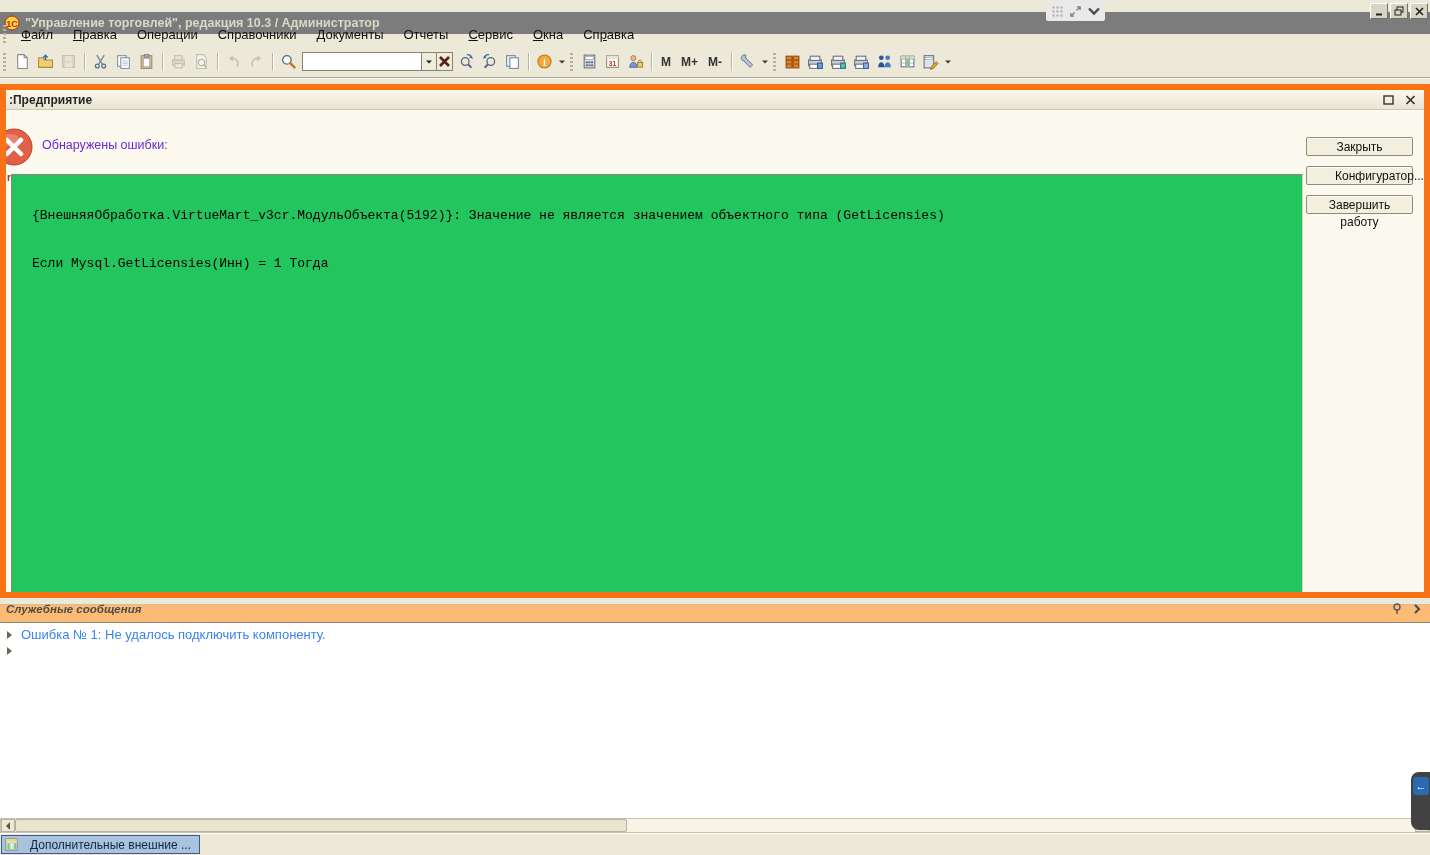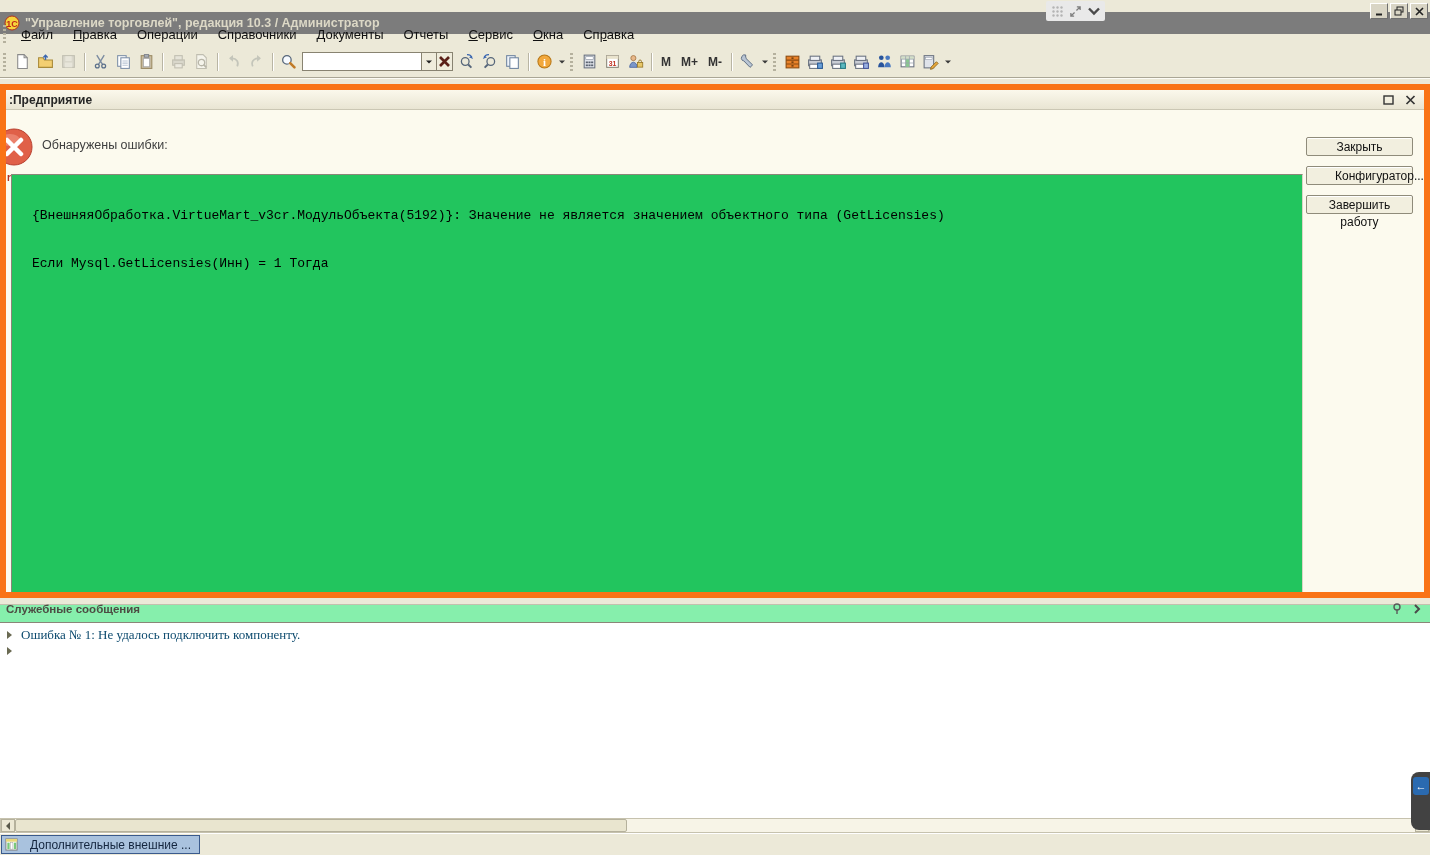--- a/index.html
+++ b/index.html
@@ -42,50 +42,50 @@
   .combo-btn + .combo-btn{border-left:none;}
   
   #dialog{position:absolute;left:0;top:84px;width:1430px;height:514px;box-sizing:border-box;
     border:6px solid #f97316;background:#fcfaee;overflow:hidden;}
   #dlg-titlebar{height:19px;background:linear-gradient(#fbf8ec,#e9e5d3);border-bottom:1px solid #cbc7b4;
     display:flex;align-items:center;padding:0 6px 0 3px;}
   #dlg-titlebar .dtitle{font-size:12px;font-weight:bold;color:#262626;flex:1;}
   .dlg-ctl{width:16px;height:14px;display:inline-flex;align-items:center;justify-content:center;margin-left:6px;}
   #dlg-content{position:relative;height:493px;}
   #err-icon{position:absolute;left:-12px;top:17px;width:40px;height:40px;}
-  #err-head{position:absolute;left:36px;top:28px;font-size:12.5px;color:#404040;}
+  #err-head{position:absolute;left:36px;top:28px;font-size:12.5px;color:#6d28d9;}
   .dlg-btn{position:absolute;right:11px;width:107px;height:19px;background:#f2efdf;
     border:1px solid #8f8b7a;border-radius:2px;box-shadow:inset 0 1px 0 #fff;
     font-size:12px;font-family:"Liberation Sans",sans-serif;color:#111;text-align:center;line-height:17px;}
   #btn-close-dlg{top:27px;} #btn-config{top:56px;padding-left:28px;} #btn-exit{top:85px;}
   #err-text{position:absolute;left:5px;top:64px;width:1292px;height:421px;background:#22c55e;
     border:1px solid;border-color:#8a8678 #d9d5c4 #d9d5c4 #8a8678;box-sizing:border-box;
     font-family:"Liberation Mono",monospace;font-size:13px;line-height:16px;color:#000;
     padding:1px 3px 0 20px;white-space:pre;overflow:hidden;}
   #err-marker{position:absolute;left:1px;top:62px;color:#b03024;font-size:10px;font-weight:bold;z-index:2;}
   
   .hscroll{display:flex;align-items:stretch;background:#f7f4e7;border:1px solid #c6c2ae;box-sizing:border-box;}
   #dlg-hscroll{position:absolute;left:5px;top:486px;width:1296px;height:15px;}
   .sb-btn{width:14px;background:#ece8d4;border:1px solid #b5b19c;display:flex;align-items:center;
     justify-content:center;box-sizing:border-box;flex:0 0 auto;}
   .sb-thumb{background:#e9e5cf;border:1px solid #b5b19c;border-radius:2px;box-sizing:border-box;flex:0 0 auto;}
   .sb-track{flex:1;}
   .tri-l{width:0;height:0;border:4px solid transparent;border-right:5px solid #5a5а4a;border-right-color:#5a594a;border-left:none;}
   .tri-r{width:0;height:0;border:4px solid transparent;border-left:5px solid #5a594a;border-right:none;}
   
-  #svc-header{position:absolute;left:0;top:604px;width:1430px;height:18px;background:#86efac;
-    display:flex;align-items:center;padding:0 8px 9px 6px;box-sizing:border-box;border-top:1px solid #c4c0ae;}
+  #svc-header{position:absolute;left:0;top:604px;width:1430px;height:18px;background:#fdba74;
+    display:flex;align-items:center;padding:0 8px 9px 6px;box-sizing:border-box;border-top:1px solid #c4c0ae;font-style:italic;}
   #svc-header .stitle{font-size:11.5px;font-weight:bold;color:#4c4c43;flex:1;}
   #svc-header .hicon{display:inline-flex;margin-left:10px;}
   #svc-body{position:absolute;left:0;top:622px;width:1430px;height:196px;background:#fff;
     border-top:1px solid #8a8678;box-sizing:border-box;padding-top:4px;}
   .svc-row{display:flex;align-items:flex-start;height:16px;line-height:16px;}
   .svc-bullet{width:0;height:0;border:4px solid transparent;border-left:5px solid #6a6a52;
     margin:4px 5px 0 7px;flex:0 0 auto;}
-  .svc-text{font-family:Liberation Serif, serif;font-size:13px;color:#0c4a6e;white-space:pre;}
+  .svc-text{font-family:Liberation Sans, sans-serif;font-size:13px;color:#3b82f6;white-space:pre;}
   #svc-hscroll{position:absolute;left:0;top:818px;width:1430px;height:15px;}
   
   #taskbar{position:absolute;left:0;top:833px;width:1430px;height:22px;background:#ece9d8;
     border-top:1px solid #fff;box-sizing:border-box;display:flex;align-items:center;}
   .task-tab{height:19px;margin-left:1px;background:#a9c2de;border:1px solid #3a5a8c;
     display:inline-flex;align-items:center;padding:0 8px 0 3px;gap:12px;box-sizing:border-box;}
   .task-tab .label{font-size:12px;color:#14263f;white-space:nowrap;}
   
   #overlay{position:absolute;right:0;top:772px;width:19px;height:58px;background:#424242;
     border-radius:8px 0 0 8px;z-index:5;}

